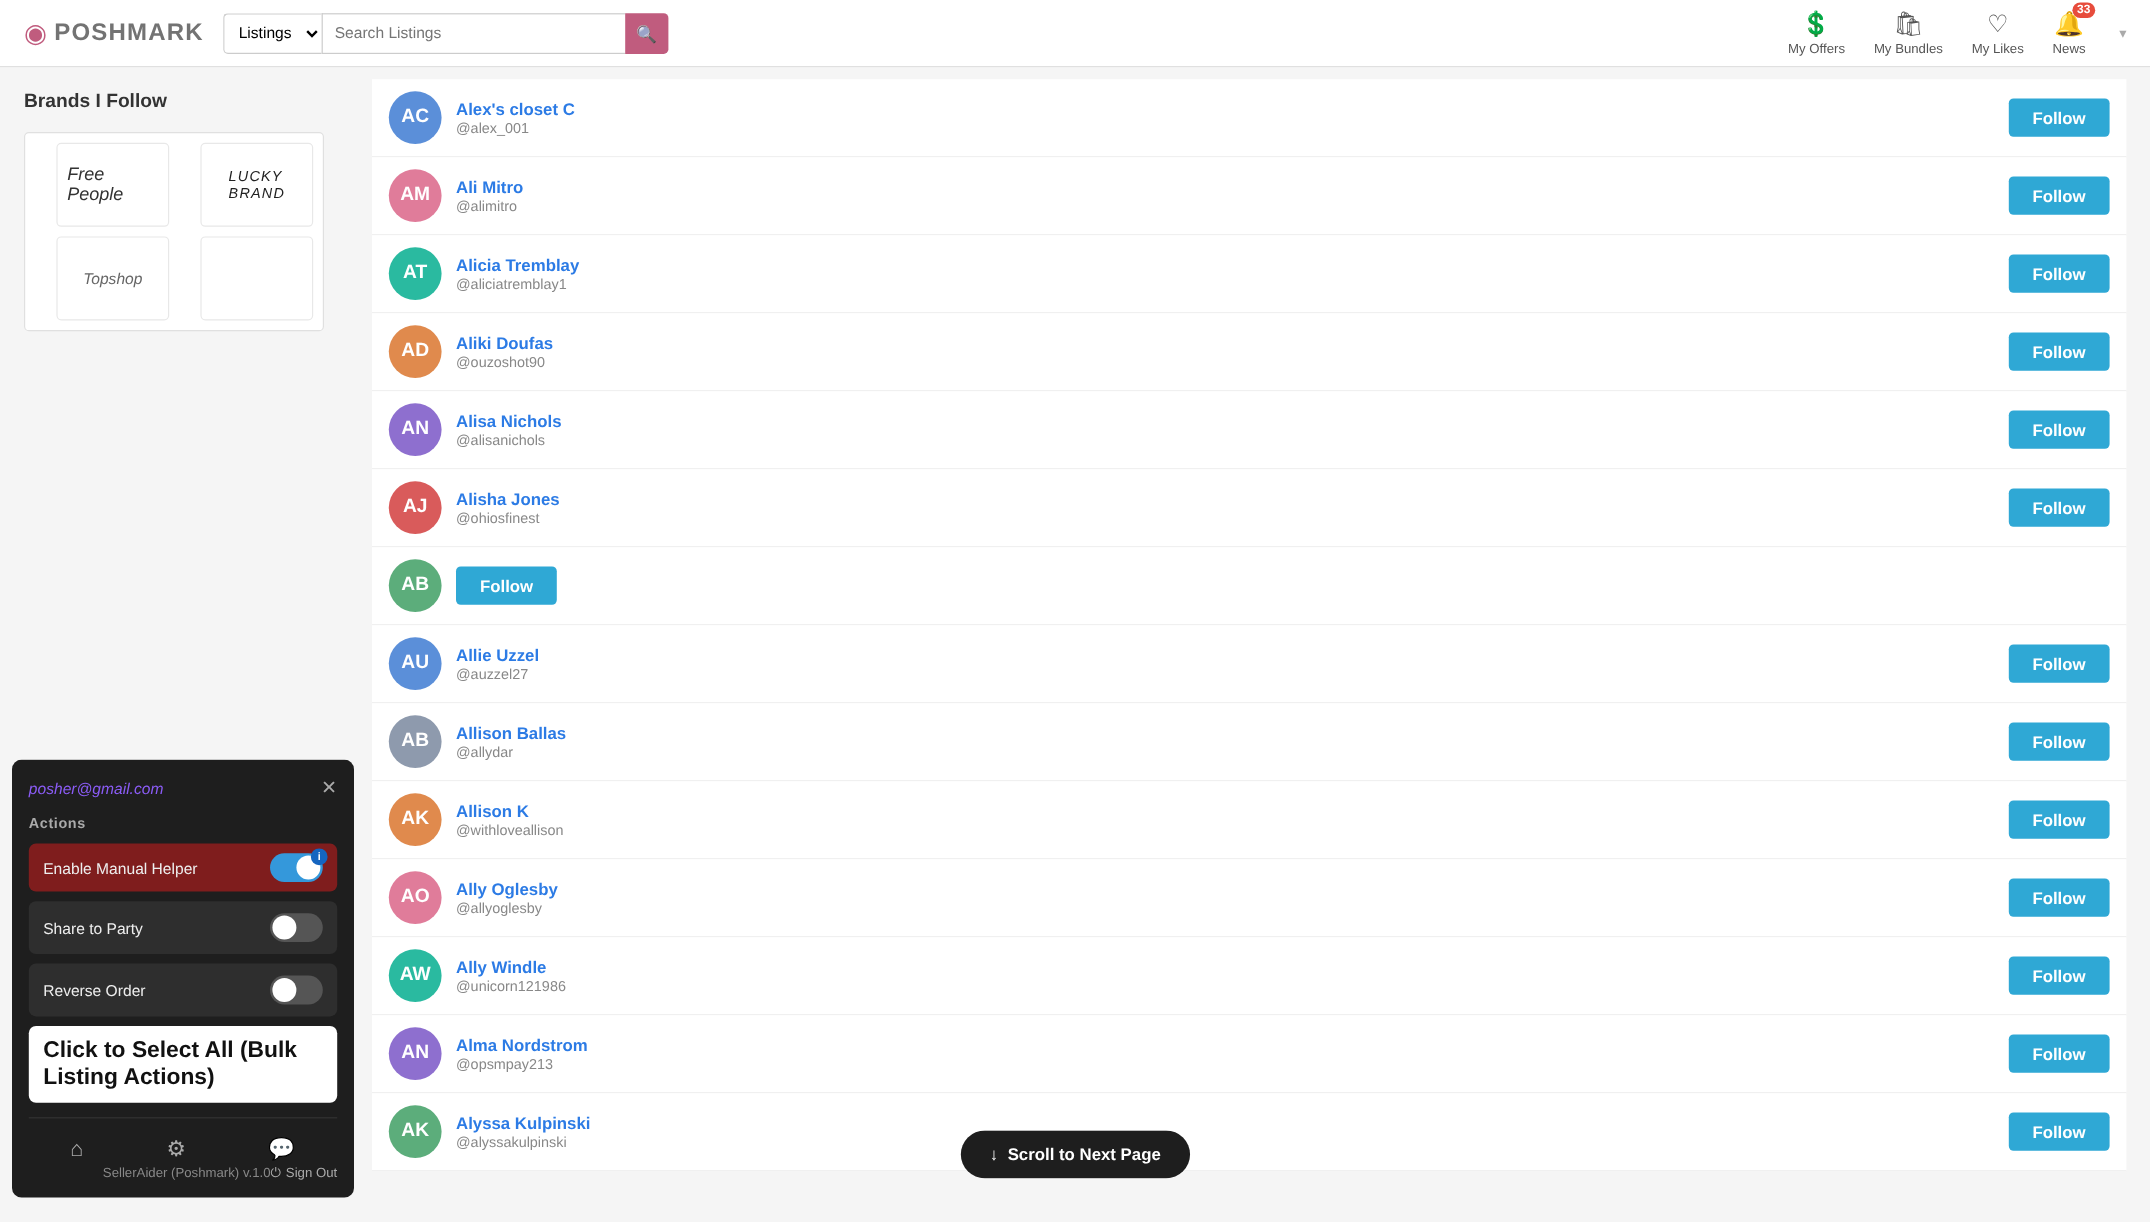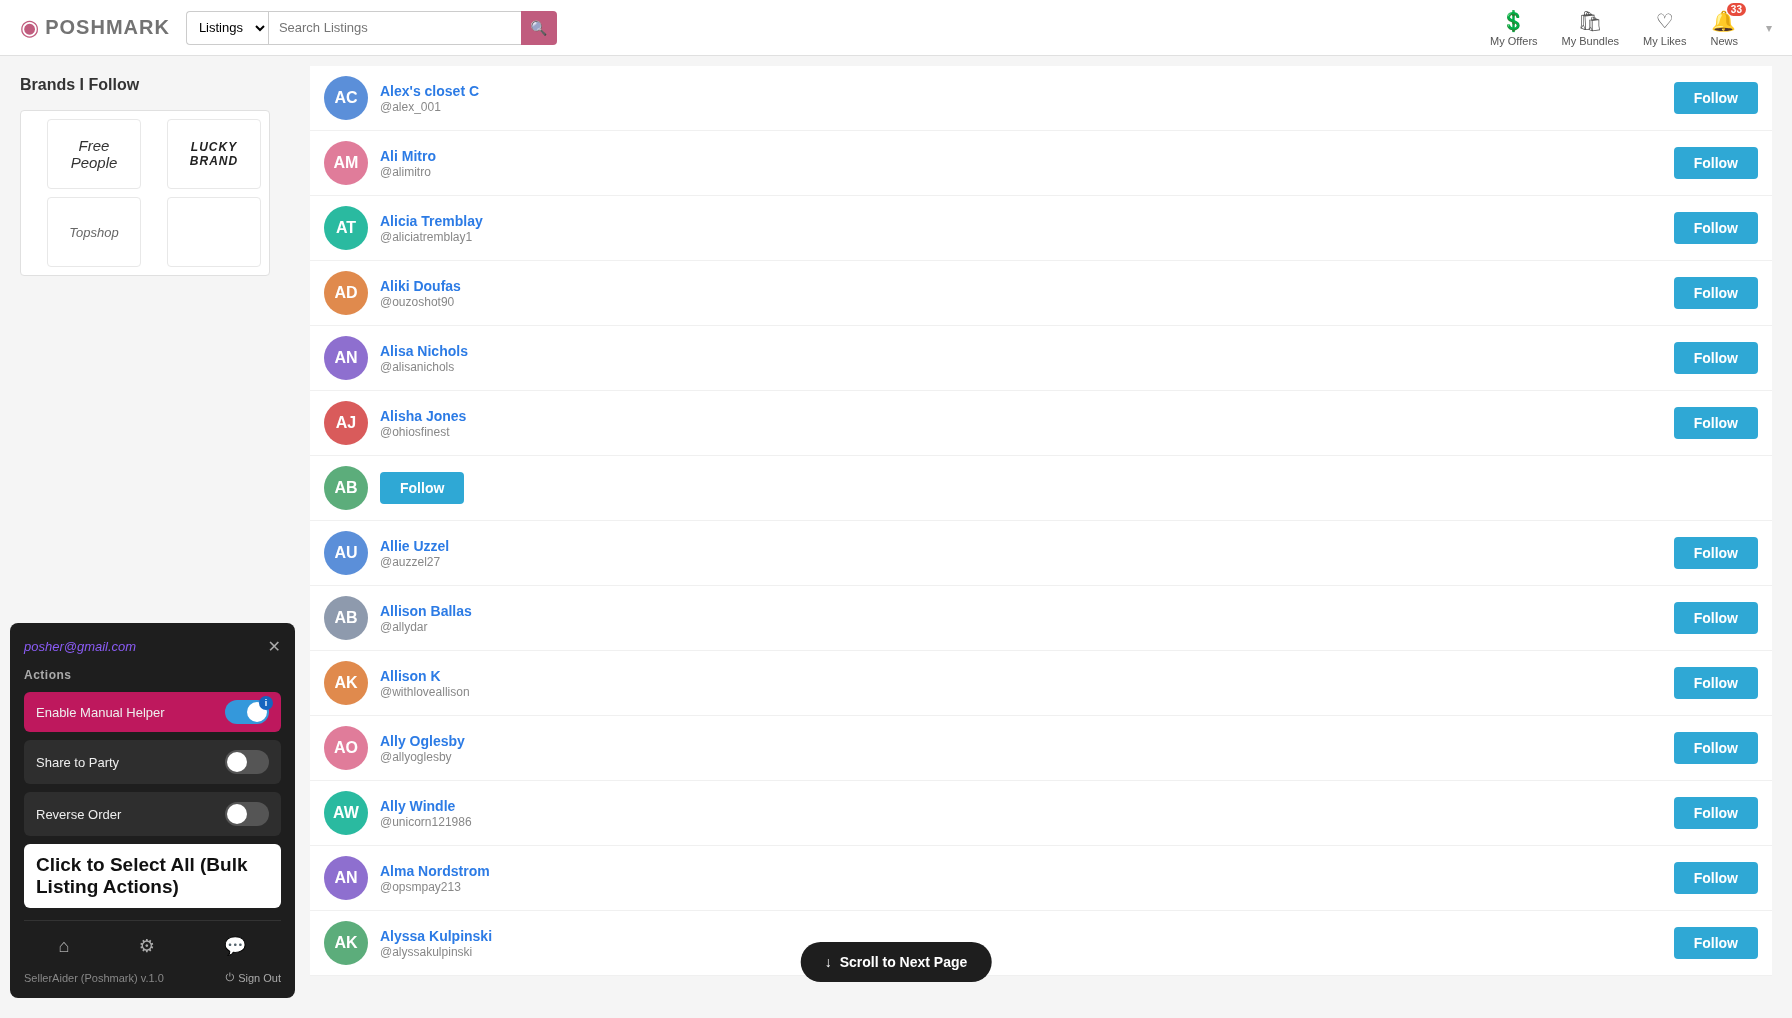--- a/index.html
+++ b/index.html
@@ -124,26 +124,26 @@
       border: 1px solid #e8e8e8;
       border-radius: 4px;
       display: flex;
       align-items: center;
       justify-content: center;
       height: 70px;
       background: #fff;
       font-style: italic;
       font-size: 13px;
       color: #555;
-      text-align: center;
+      text-align: left;
       padding: 8px;
       margin-left: 18px;
     }
     .brand-cell.free-people { font-style: italic; font-size: 15px; font-weight: 400; color: #333; }
-    .brand-cell.lucky-brand { font-weight: 700; font-size: 12px; color: #222; letter-spacing: 1px; line-height: 1.2; }
+    .brand-cell.lucky-brand { font-weight: 400; font-size: 12px; color: #222; letter-spacing: 1px; line-height: 1.2; }
     .brand-cell.topshop { font-size: 13px; color: #666; }
     .brand-cell.empty { background: #fff; }
 
     
     .widget {
       position: fixed;
       bottom: 20px;
       left: 10px;
       width: 285px;
       background: #1e1e1e;
@@ -159,21 +159,21 @@
       margin-bottom: 12px;
     }
     .widget-email { font-size: 13px; color: #8b5cf6; font-style: italic; }
     .widget-close { background: none; border: none; color: #aaa; cursor: pointer; font-size: 16px; }
     .widget-section-label { font-size: 12px; color: #aaa; margin-bottom: 10px; font-weight: 600; letter-spacing: 0.5px; }
 
     .widget-row {
       display: flex;
       align-items: center;
       justify-content: space-between;
-      background: #be185d;
+      background: #7f1d1d;
       border-radius: 6px;
       padding: 8px 12px;
       margin-bottom: 8px;
     }
     .widget-row-label { font-size: 13px; color: #eee; }
     .toggle-track {
       width: 44px;
       height: 24px;
       border-radius: 12px;
       background: #555;
@@ -248,22 +248,21 @@
     }
     .widget-nav-icon {
       color: #aaa;
       font-size: 18px;
       cursor: pointer;
       padding: 4px;
     }
     .widget-footer {
       display: flex;
       align-items: center;
-      justify-content: space-between;
-      margin-top: 10px;
+      justify-content: flex-end;
       font-size: 11px;
       color: #888;
     }
     .sign-out-btn {
       background: none;
       border: none;
       color: #aaa;
       font-size: 11px;
       cursor: pointer;
       display: flex;

